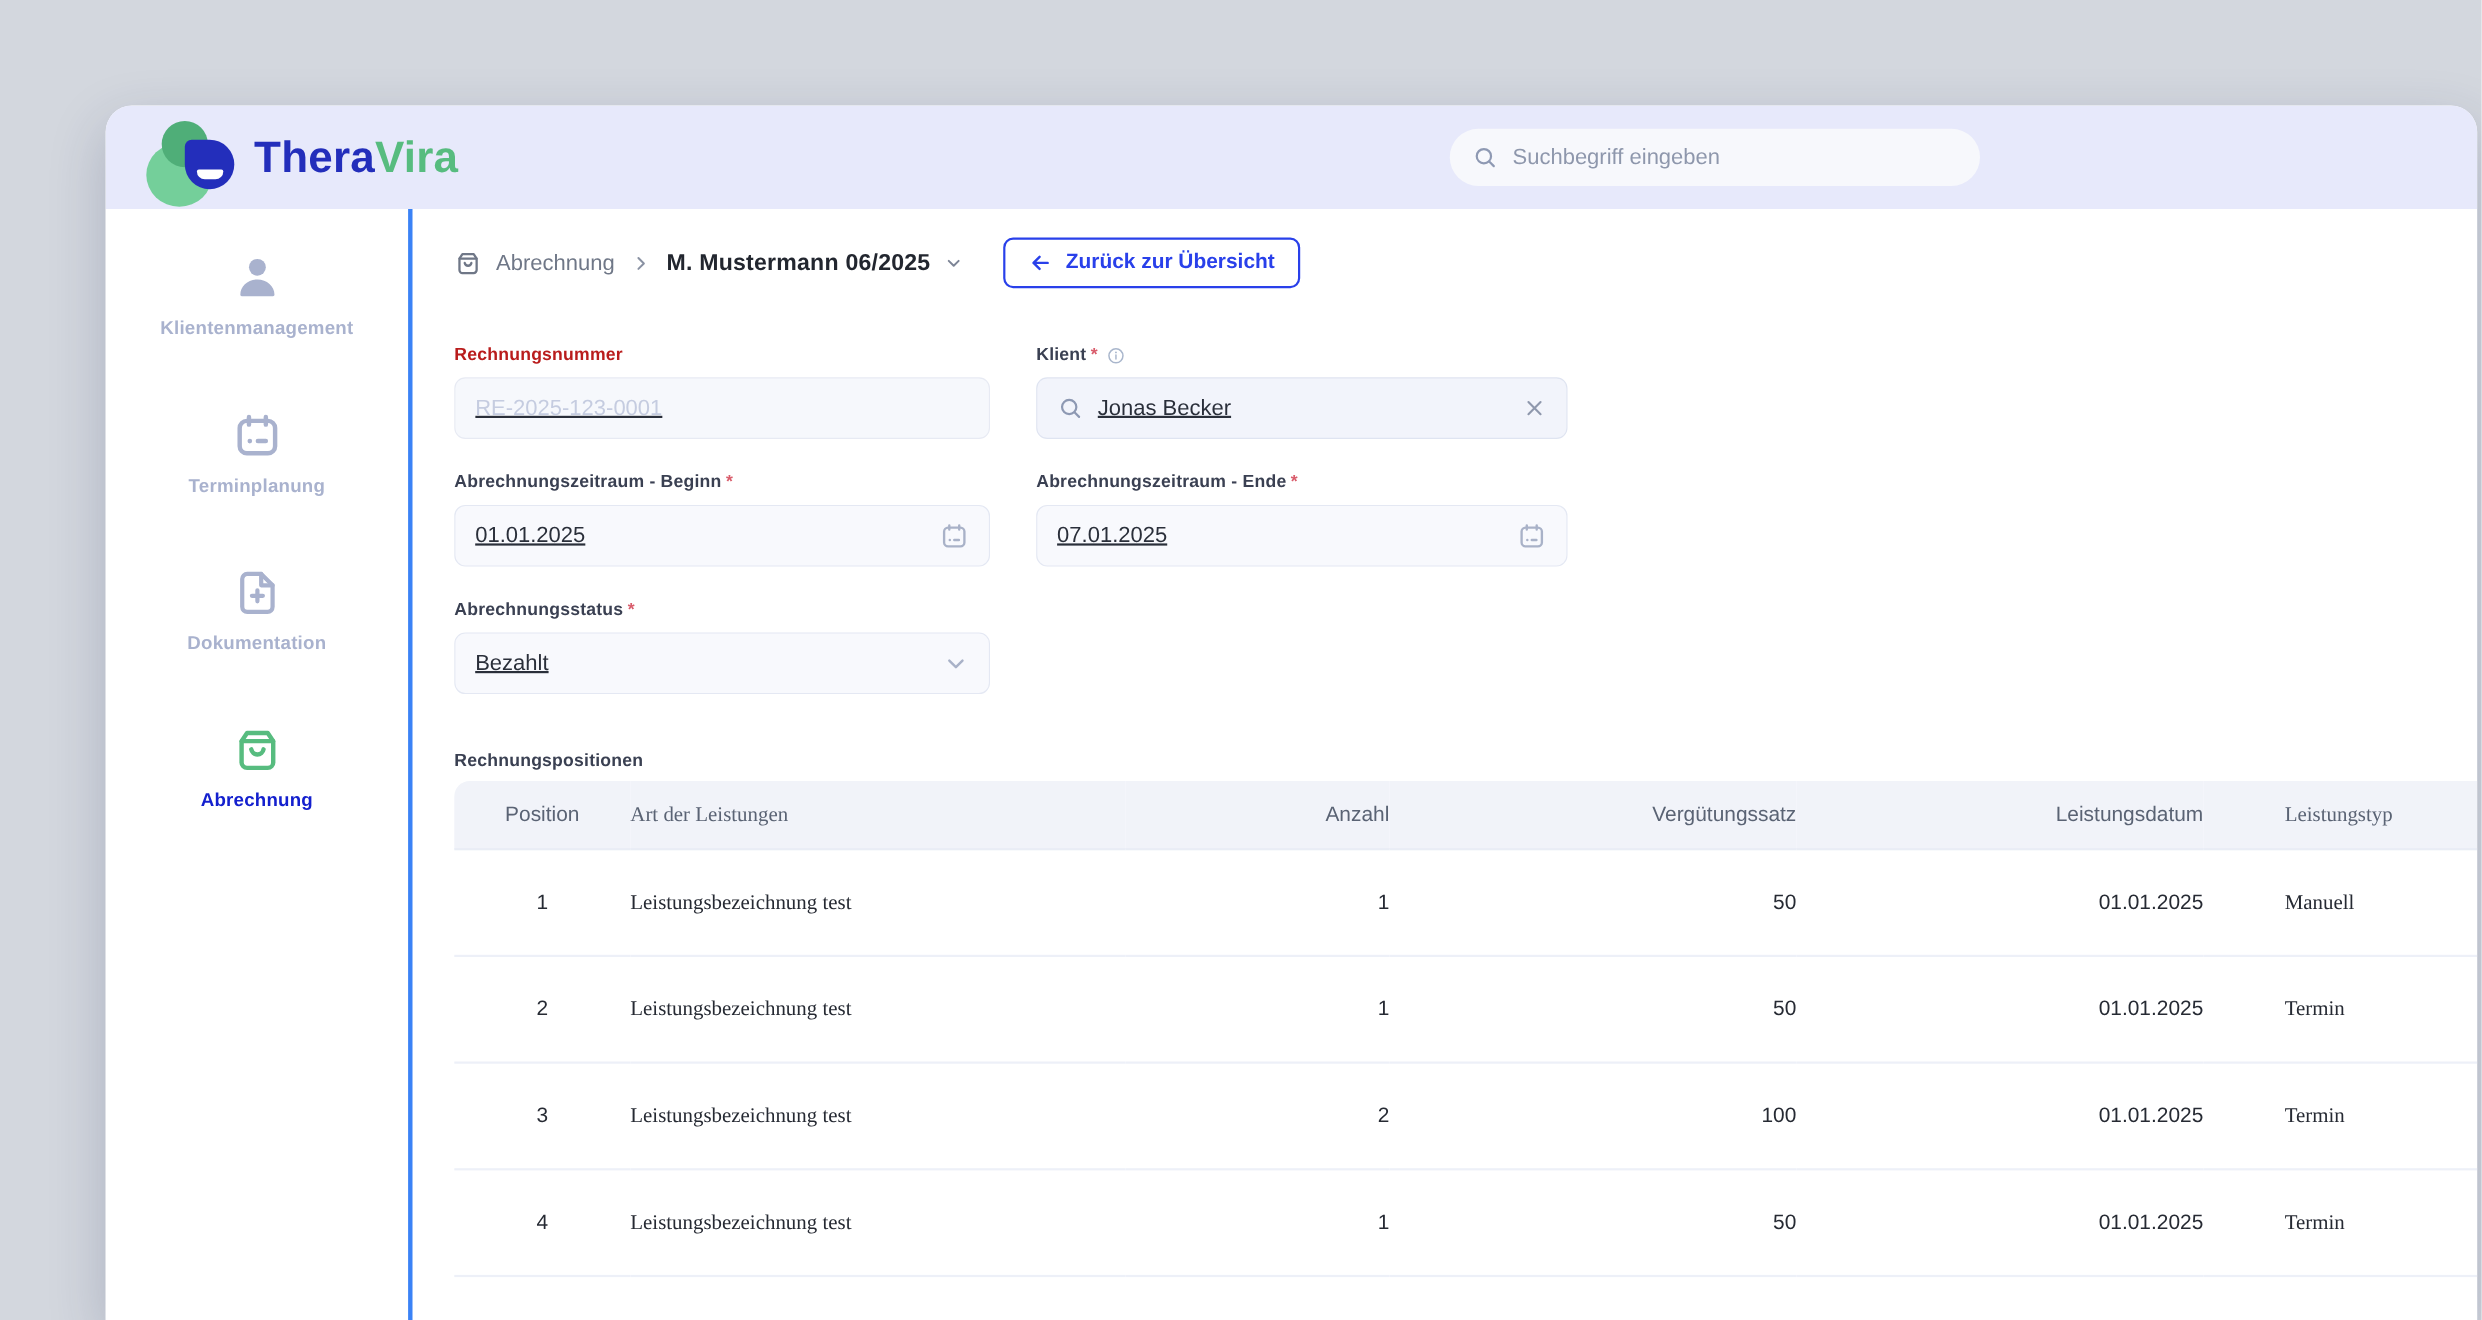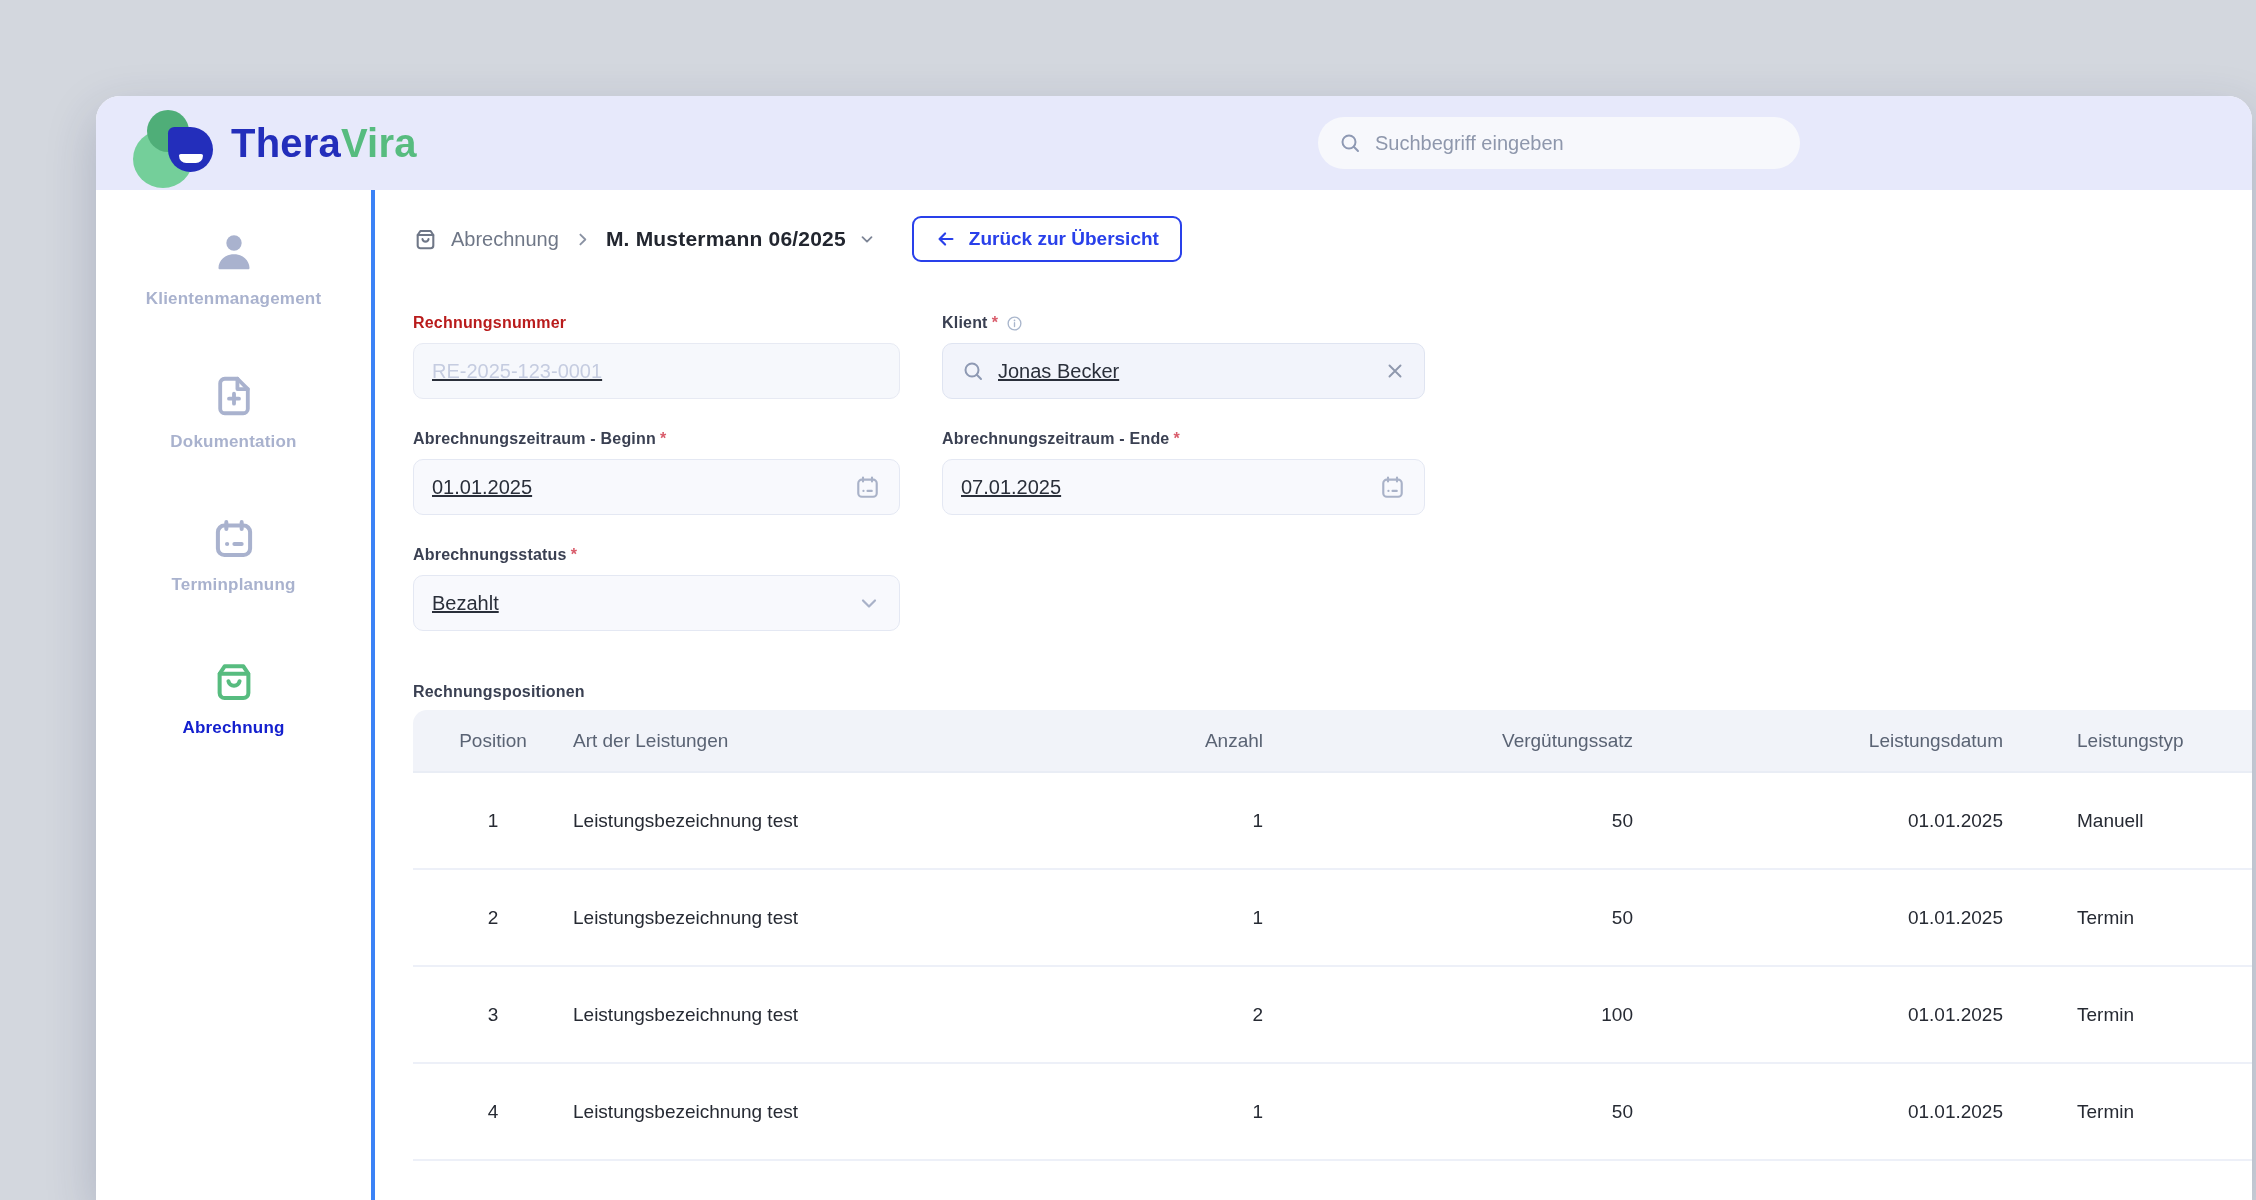--- a/index.html
+++ b/index.html
@@ -100,21 +100,21 @@
   table.positions thead th {
     background:#F1F3F9; height:62px; font-size:19px; font-weight:500; color:#5A6374;
     text-align:left; padding:0;
   }
   table.positions thead th:first-child { border-radius:14px 0 0 0; }
   table.positions td { height:97px; font-size:19px; color:#262A33; padding:0; background:#fff; }
   table.positions tbody tr { border-top:2px solid #EDF0F8; }
   table.positions tbody tr:first-child { border-top:2px solid #E9EDF5; }
   .al-c { text-align:center !important; }
   .al-r { text-align:right !important; }
-  .al-l { text-align:left !important; }
+  .al-l { text-align:left !important;font-family:Liberation Serif, serif; }
   .pad-l { padding-left:74px !important; }
 </style>
 </head>
 <body>
 
 <div class="window">
 
   <div class="app-header">
     <div class="logo">
       <div class="logo-mark">
@@ -139,35 +139,35 @@
 
     <nav class="sidebar">
       <div class="nav-item">
         <svg viewBox="0 0 24 24" fill="currentColor">
             <circle cx="12" cy="6.8" r="4"></circle>
             <path d="M12 12.6c-4.5 0-8.1 3.2-8.1 7.2 0 .4.3.7.7.7h14.8c.4 0 .7-.3.7-.7 0-4-3.6-7.2-8.1-7.2z"></path>
           </svg>
         <span class="nav-label">Klientenmanagement</span>
       </div>
       <div class="nav-item">
-        <svg viewBox="0 0 24 24" fill="none" stroke="currentColor" stroke-width="2" stroke-linecap="round" stroke-linejoin="round">
-            <path d="M13.8 3H7.2a2.4 2.4 0 0 0-2.4 2.4v13.2A2.4 2.4 0 0 0 7.2 21h9.6a2.4 2.4 0 0 0 2.4-2.4V8.4z"></path>
-            <path d="M13.8 3v5.4h5.4"></path>
-            <path d="M12 10.8v5.2M9.4 13.4h5.2"></path>
-          </svg>
-        <span class="nav-label">Dokumentation</span>
-      </div>
-      <div class="nav-item">
         <svg viewBox="0 0 24 24" fill="none" stroke="currentColor" stroke-width="2.1" stroke-linecap="round">
             <rect x="3.6" y="5" width="16.8" height="15.4" rx="3.4"></rect>
             <path d="M8 3.2v3.6M16 3.2v3.6"></path>
             <circle cx="8.4" cy="14.6" r="1.1" fill="currentColor" stroke="none"></circle>
             <path d="M12.2 14.6h3.8"></path>
           </svg>
         <span class="nav-label">Terminplanung</span>
+      </div>
+      <div class="nav-item">
+        <svg viewBox="0 0 24 24" fill="none" stroke="currentColor" stroke-width="2" stroke-linecap="round" stroke-linejoin="round">
+            <path d="M13.8 3H7.2a2.4 2.4 0 0 0-2.4 2.4v13.2A2.4 2.4 0 0 0 7.2 21h9.6a2.4 2.4 0 0 0 2.4-2.4V8.4z"></path>
+            <path d="M13.8 3v5.4h5.4"></path>
+            <path d="M12 10.8v5.2M9.4 13.4h5.2"></path>
+          </svg>
+        <span class="nav-label">Dokumentation</span>
       </div>
       <div class="nav-item active">
         <svg viewBox="0 0 24 24" fill="none" stroke="currentColor" stroke-width="2.1" stroke-linecap="round" stroke-linejoin="round">
             <path d="M7.1 3.8h9.8l2.6 3.9v10.1a2.6 2.6 0 0 1-2.6 2.6H7.1a2.6 2.6 0 0 1-2.6-2.6V7.7z"></path>
             <path d="M4.6 7.7h14.8"></path>
             <path d="M9.1 11.6a2.95 2.95 0 0 0 5.8 0"></path>
           </svg>
         <span class="nav-label">Abrechnung</span>
       </div>
     </nav>

